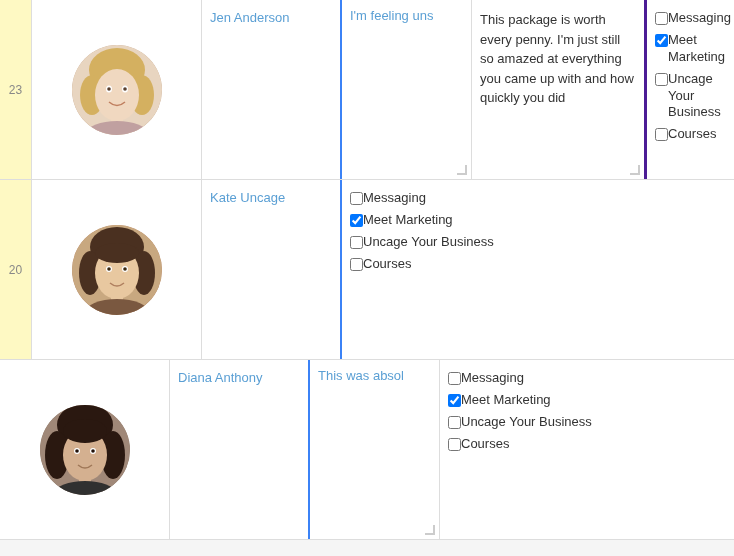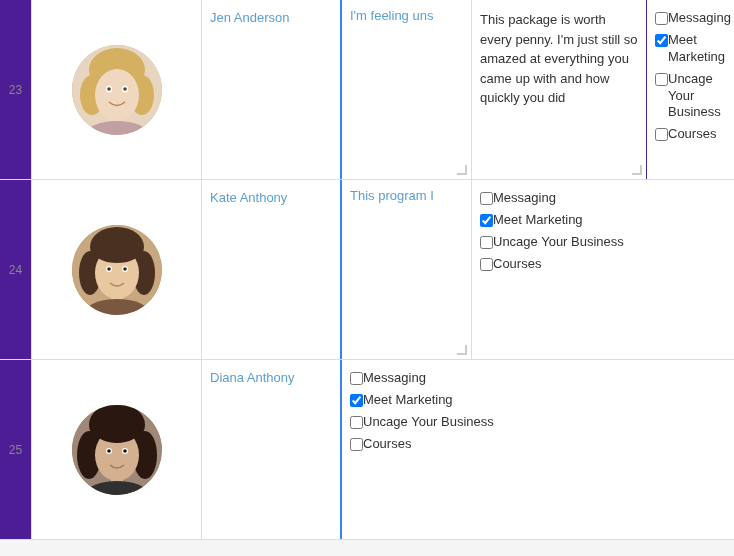--- a/index.html
+++ b/index.html
@@ -20,21 +20,21 @@
       min-height: 180px;
     }
     .row-number {
       width: 32px;
       display: flex;
       align-items: center;
       justify-content: center;
       color: #888;
       font-size: 12px;
       border-right: 1px solid #ddd;
-      background: #4c1d95;
+      background: #fef9c3;
       flex-shrink: 0;
     }
     .col-avatar {
       width: 170px;
       flex-shrink: 0;
       border-right: 1px solid #ddd;
       display: flex;
       align-items: center;
       justify-content: center;
       padding: 10px;
@@ -81,21 +81,21 @@
       right: 4px;
       width: 8px;
       height: 8px;
       border-right: 2px solid #ccc;
       border-bottom: 2px solid #ccc;
       cursor: se-resize;
     }
     .col-long-text {
       width: 175px;
       flex-shrink: 0;
-      border-right: 1px solid #4c1d95;
+      border-right: 3px solid #4c1d95;
       padding: 10px 8px;
       color: #333;
       position: relative;
       line-height: 1.5;
     }
     .col-long-text::after {
       content: '';
       position: absolute;
       bottom: 4px;
       right: 4px;
@@ -194,21 +194,21 @@
       <div class="checkbox-item">
         <input type="checkbox" style="">
         <span class="checkbox-label">Courses</span>
       </div>
     </div>
 
   </div>
 
   <div class="table-row">
     <div class="row-number">
-      <span>24</span>
+      <span>20</span>
     </div>
     <div class="col-avatar">
       <div class="avatar-img avatar-kate">
         <svg width="90" height="90" viewBox="0 0 90 90">
 
           <circle cx="45" cy="45" r="45" fill="#c8a880"></circle>
 
           <ellipse cx="45" cy="22" rx="27" ry="20" fill="#4a3020"></ellipse>
           <ellipse cx="18" cy="48" rx="11" ry="22" fill="#4a3020"></ellipse>
           <ellipse cx="72" cy="48" rx="11" ry="22" fill="#4a3020"></ellipse>
@@ -224,24 +224,21 @@
 
           <path d="M 38 58 Q 45 64 52 58" stroke="#b08060" stroke-width="1.5" fill="none"></path>
 
           <rect x="39" y="70" width="12" height="12" fill="#e8c8a0"></rect>
 
           <ellipse cx="45" cy="88" rx="32" ry="14" fill="#7a5840"></ellipse>
         </svg>
       </div>
     </div>
     <div class="col-name">
-      <span class="col-name-text">Kate Anthony</span>
-    </div>
-    <div class="col-short-text">
-      <span class="col-short-inner">This program I</span>
+      <span class="col-name-text">Kate Uncage</span>
     </div>
     <div class="col-checkboxes">
       <div class="checkbox-item">
         <input type="checkbox" style="">
         <span class="checkbox-label">Messaging</span>
       </div>
       <div class="checkbox-item">
         <input type="checkbox" checked="" style="">
         <span class="checkbox-label">Meet Marketing</span>
       </div>
@@ -251,23 +248,20 @@
       </div>
       <div class="checkbox-item">
         <input type="checkbox" style="">
         <span class="checkbox-label">Courses</span>
       </div>
     </div>
 
   </div>
 
   <div class="table-row">
-    <div class="row-number">
-      <span>25</span>
-    </div>
     <div class="col-avatar">
       <div class="avatar-img avatar-diana">
         <svg width="90" height="90" viewBox="0 0 90 90">
 
           <circle cx="45" cy="45" r="45" fill="#a08878"></circle>
 
           <ellipse cx="45" cy="20" rx="28" ry="22" fill="#2a1810"></ellipse>
           <ellipse cx="17" cy="50" rx="12" ry="24" fill="#2a1810"></ellipse>
           <ellipse cx="73" cy="50" rx="12" ry="24" fill="#2a1810"></ellipse>
 
@@ -284,20 +278,23 @@
 
           <rect x="39" y="72" width="12" height="10" fill="#d4b090"></rect>
 
           <ellipse cx="45" cy="88" rx="30" ry="12" fill="#303030"></ellipse>
         </svg>
       </div>
     </div>
     <div class="col-name">
       <span class="col-name-text">Diana Anthony</span>
     </div>
+    <div class="col-short-text">
+      <span class="col-short-inner">This was absol</span>
+    </div>
     <div class="col-checkboxes">
       <div class="checkbox-item">
         <input type="checkbox" style="">
         <span class="checkbox-label">Messaging</span>
       </div>
       <div class="checkbox-item">
         <input type="checkbox" checked="" style="">
         <span class="checkbox-label">Meet Marketing</span>
       </div>
       <div class="checkbox-item">

